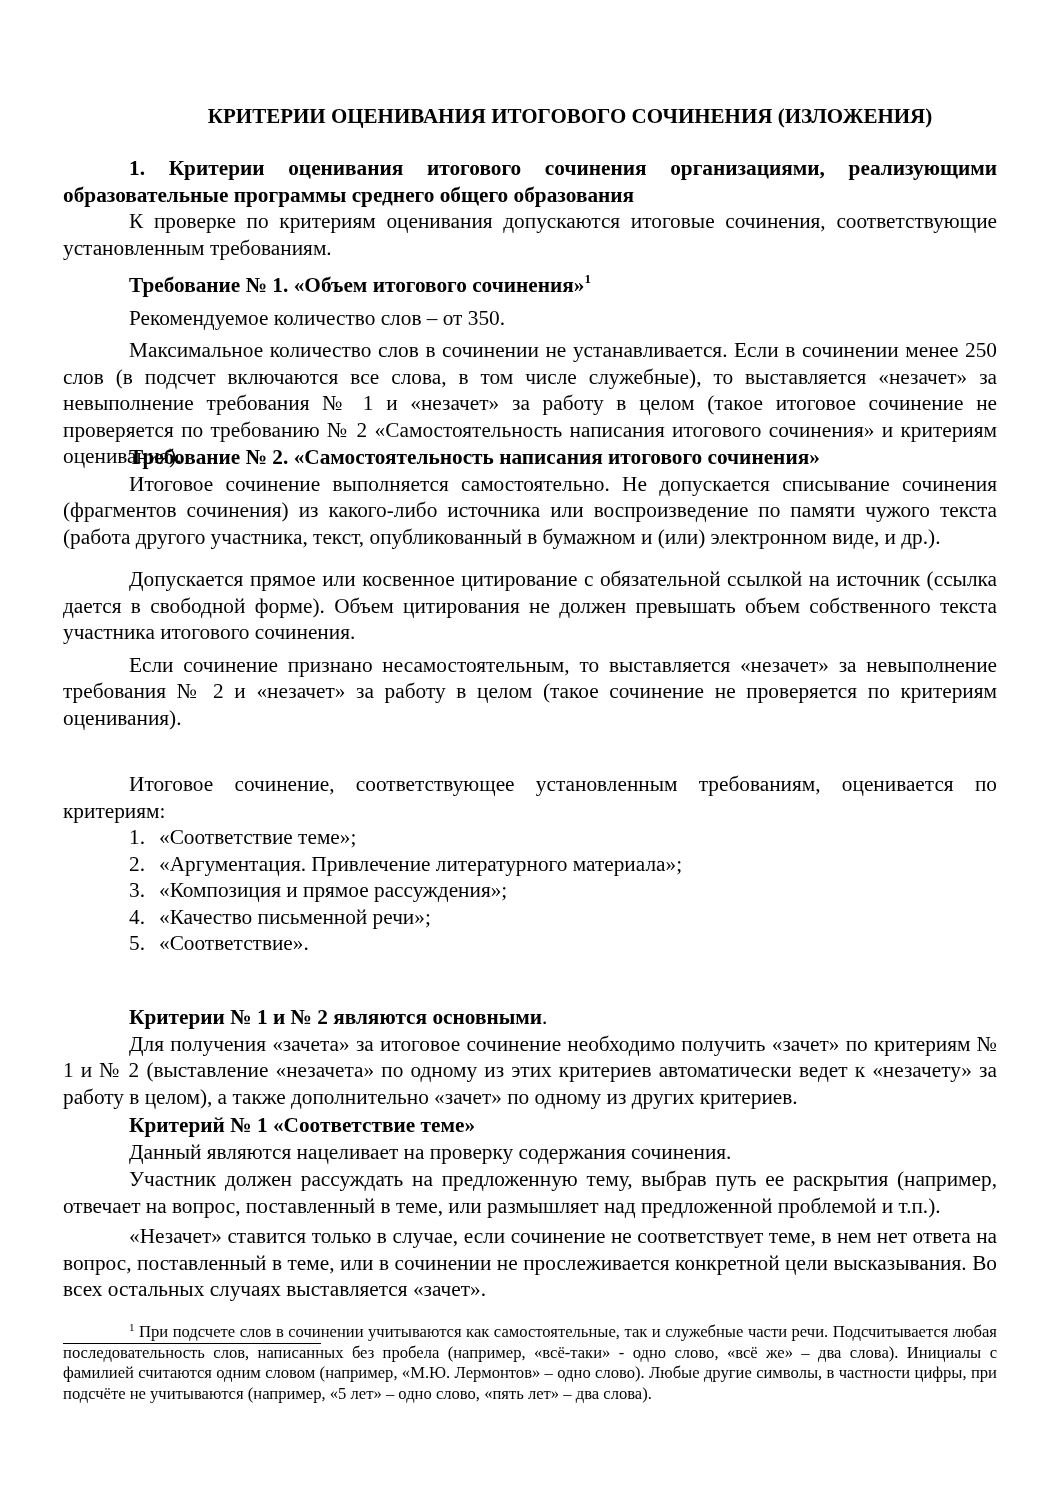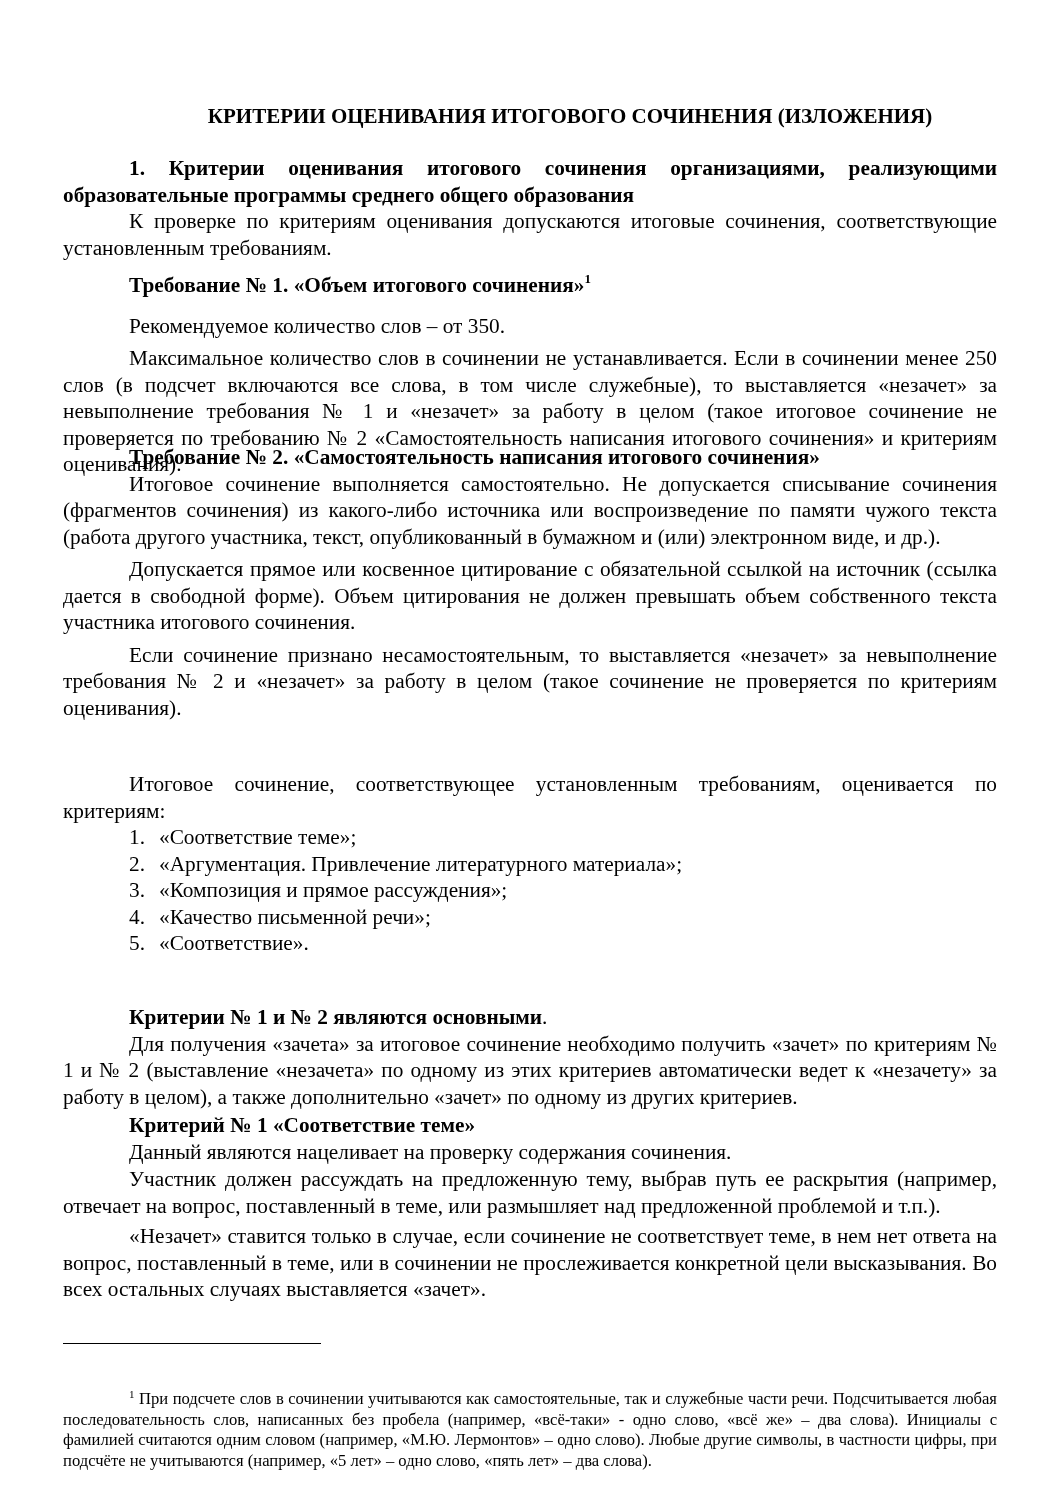--- a/index.html
+++ b/index.html
@@ -34,28 +34,28 @@
 
   <div class="title">КРИТЕРИИ ОЦЕНИВАНИЯ ИТОГОВОГО СОЧИНЕНИЯ (ИЗЛОЖЕНИЯ)</div>
 
   <div class="block" style="top:155px;">
     <p class="p indent bold">1. Критерии оценивания итогового сочинения организациями, реализующими образовательные программы среднего общего образования</p>
     <p class="p indent">К проверке по критериям оценивания допускаются итоговые сочинения, соответствующие установленным требованиям.</p>
   </div>
 
   <div class="block" style="top:272px;">
     <p class="p indent bold"><span>Требование № 1. «Объем итогового сочинения»</span><sup>1</sup></p>
-    <p class="p indent" style="margin-top:14px;">Рекомендуемое количество слов – от 350.</p>
+    <p class="p indent" style="margin-top:6px;">Рекомендуемое количество слов – от 350.</p>
     <p class="p indent" style="margin-top:6px;">Максимальное количество слов в сочинении не устанавливается. Если в сочинении менее 250 слов (в подсчет включаются все слова, в том числе служебные), то выставляется «незачет» за невыполнение требования № 1 и «незачет» за работу в целом (такое итоговое сочинение не проверяется по требованию № 2 «Самостоятельность написания итогового сочинения» и критериям оценивания).</p>
   </div>
 
   <div class="block" style="top:444px;">
     <p class="p indent bold">Требование № 2. «Самостоятельность написания итогового сочинения»</p>
     <p class="p indent">Итоговое сочинение выполняется самостоятельно. Не допускается списывание сочинения (фрагментов сочинения) из какого-либо источника или воспроизведение по памяти чужого текста (работа другого участника, текст, опубликованный в бумажном и (или) электронном виде, и др.).</p>
-    <p class="p indent" style="margin-top:6px;">Допускается прямое или косвенное цитирование с обязательной ссылкой на источник (ссылка дается в свободной форме). Объем цитирования не должен превышать объем собственного текста участника итогового сочинения.</p>
+    <p class="p indent" style="margin-top:16px;">Допускается прямое или косвенное цитирование с обязательной ссылкой на источник (ссылка дается в свободной форме). Объем цитирования не должен превышать объем собственного текста участника итогового сочинения.</p>
     <p class="p indent" style="margin-top:6px;">Если сочинение признано несамостоятельным, то выставляется «незачет» за невыполнение требования № 2 и «незачет» за работу в целом (такое сочинение не проверяется по критериям оценивания).</p>
   </div>
 
   <div class="block" style="top:771px;font-family:Liberation Serif, serif;">
     <p class="p indent">Итоговое сочинение, соответствующее установленным требованиям, оценивается по критериям:</p>
     <ul class="list">
       <li><span class="num">1.</span><span>«Соответствие теме»;</span></li>
       <li><span class="num">2.</span><span>«Аргументация. Привлечение литературного материала»;</span></li>
       <li><span class="num">3.</span><span>«Композиция и прямое рассуждения»;</span></li>
       <li><span class="num">4.</span><span>«Качество письменной речи»;</span></li>
@@ -70,17 +70,17 @@
 
   <div class="block" style="top:1112px;">
     <p class="p indent bold">Критерий № 1 «Соответствие теме»</p>
     <p class="p indent">Данный являются нацеливает на проверку содержания сочинения.</p>
     <p class="p indent" style="margin-top:1px;">Участник должен рассуждать на предложенную тему, выбрав путь ее раскрытия (например, отвечает на вопрос, поставленный в теме, или размышляет над предложенной проблемой и т.п.).</p>
     <p class="p indent" style="margin-top:4px;">«Незачет» ставится только в случае, если сочинение не соответствует теме, в нем нет ответа на вопрос, поставленный в теме, или в сочинении не прослеживается конкретной цели высказывания. Во всех остальных случаях выставляется «зачет».</p>
   </div>
 
   <div class="footnote-rule"></div>
 
-  <div class="block" style="top:1389px;">
+  <div class="block" style="top:1322px;">
     <p class="fn indent"><sup>1</sup> <span>При подсчете слов в сочинении учитываются как самостоятельные, так и служебные части речи. Подсчитывается любая последовательность слов, написанных без пробела (например, «всё-таки» - одно слово, «всё же» – два слова). Инициалы с фамилией считаются одним словом (например, «М.Ю. Лермонтов» – одно слово). Любые другие символы, в частности цифры, при подсчёте не учитываются (например, «5 лет» – одно слово, «пять лет» – два слова).</span></p>
   </div>
 
 </div>
 
 </body></html>

